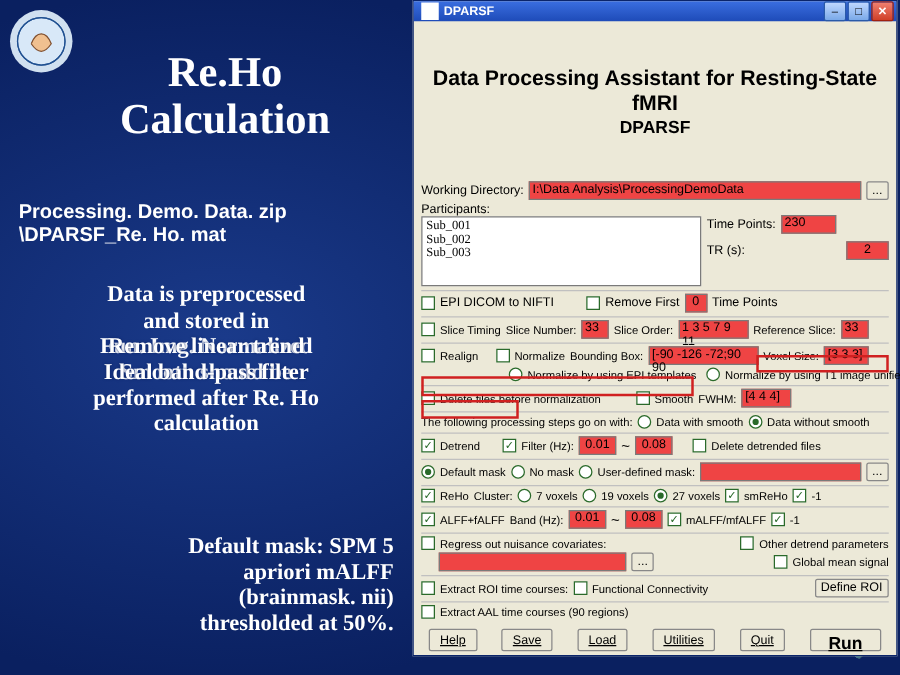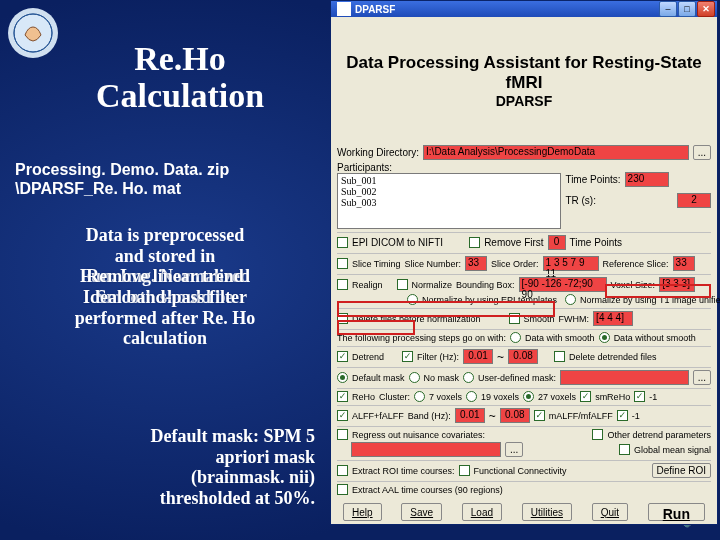--- a/index.html
+++ b/index.html
@@ -70,21 +70,21 @@
     </div>
     <div style="position:relative;">
       <span>Smooth should be</span>
       <span style="position:absolute; left:0; right:0; top:0; text-shadow:0 0 2px #0a2060;">Ideal band-pass filter</span>
     </div>
     <div>performed after Re. Ho</div>
     <div>calculation</div>
   </div>
   <div class="para2">
     <div>Default mask: SPM 5</div>
-    <div>apriori mask</div>
+    <div>apriori mALFF</div>
     <div>(brainmask. nii)</div>
     <div>thresholded at 50%.</div>
   </div>
   <div class="speaker">🔊</div>
 
   <div class="dlg">
     <div class="tbar">
       <div class="tico"></div>
       <div class="ttxt">DPARSF</div>
       <div class="tbtns">

